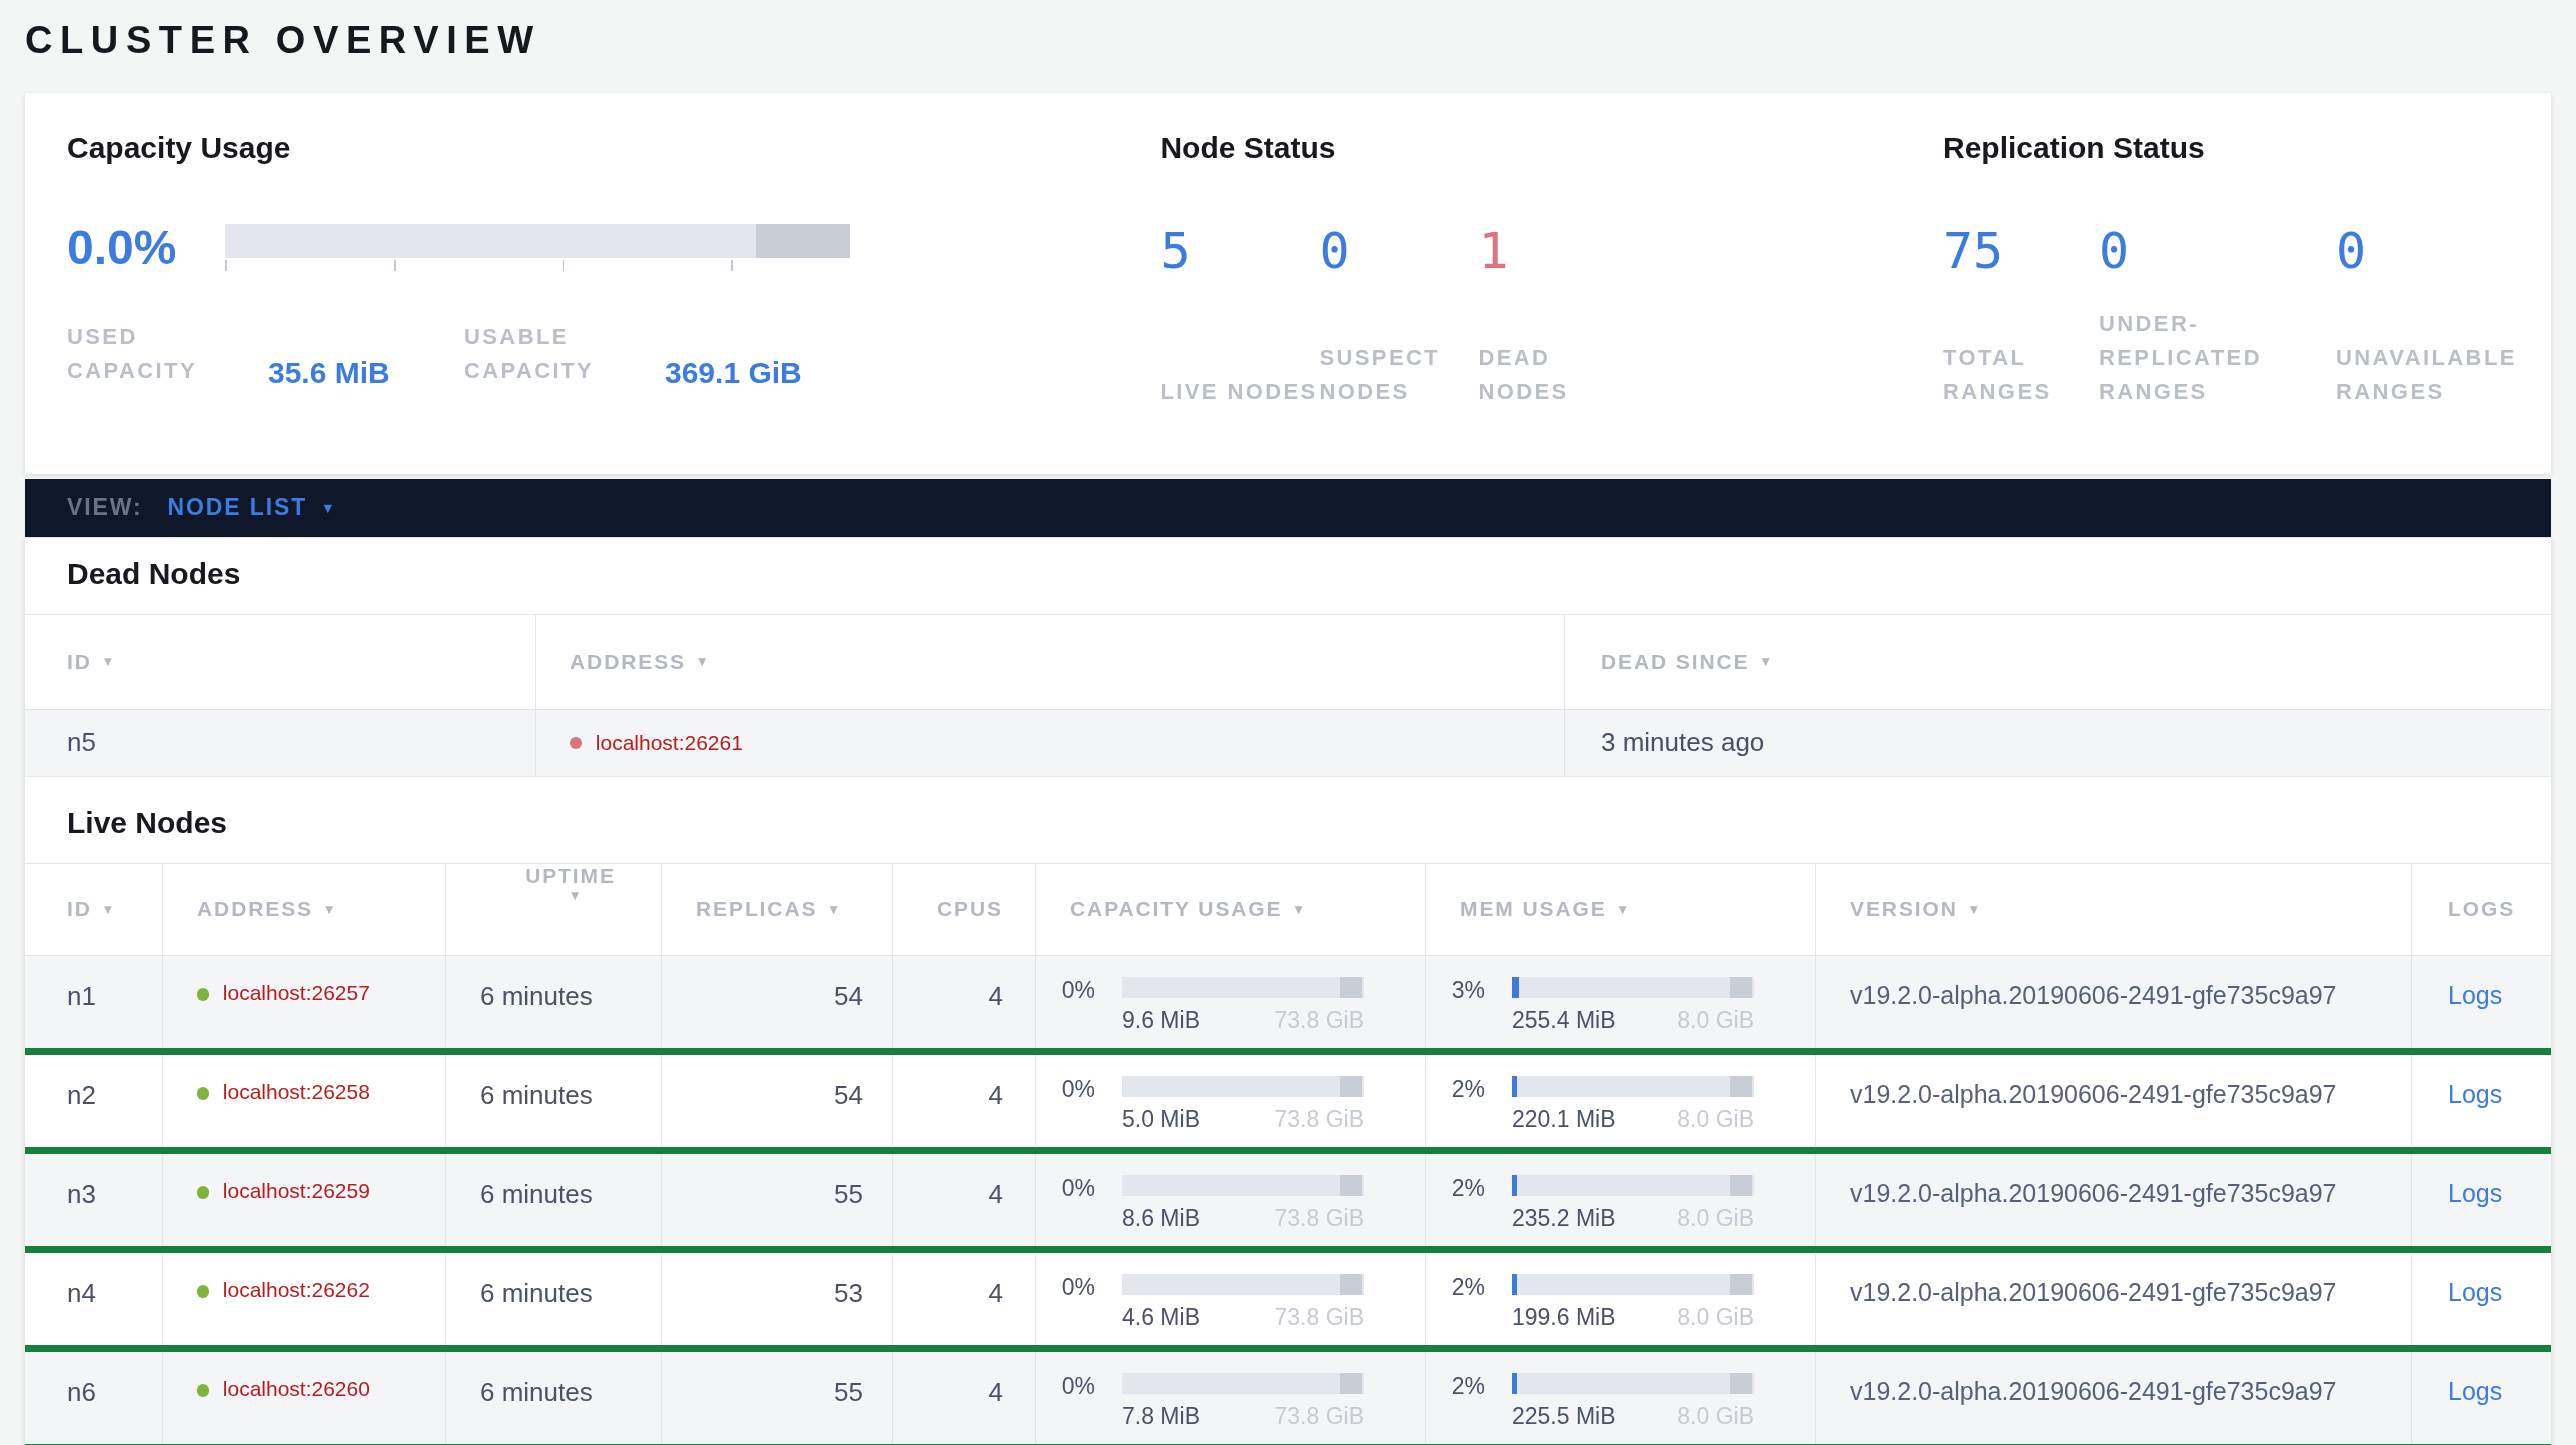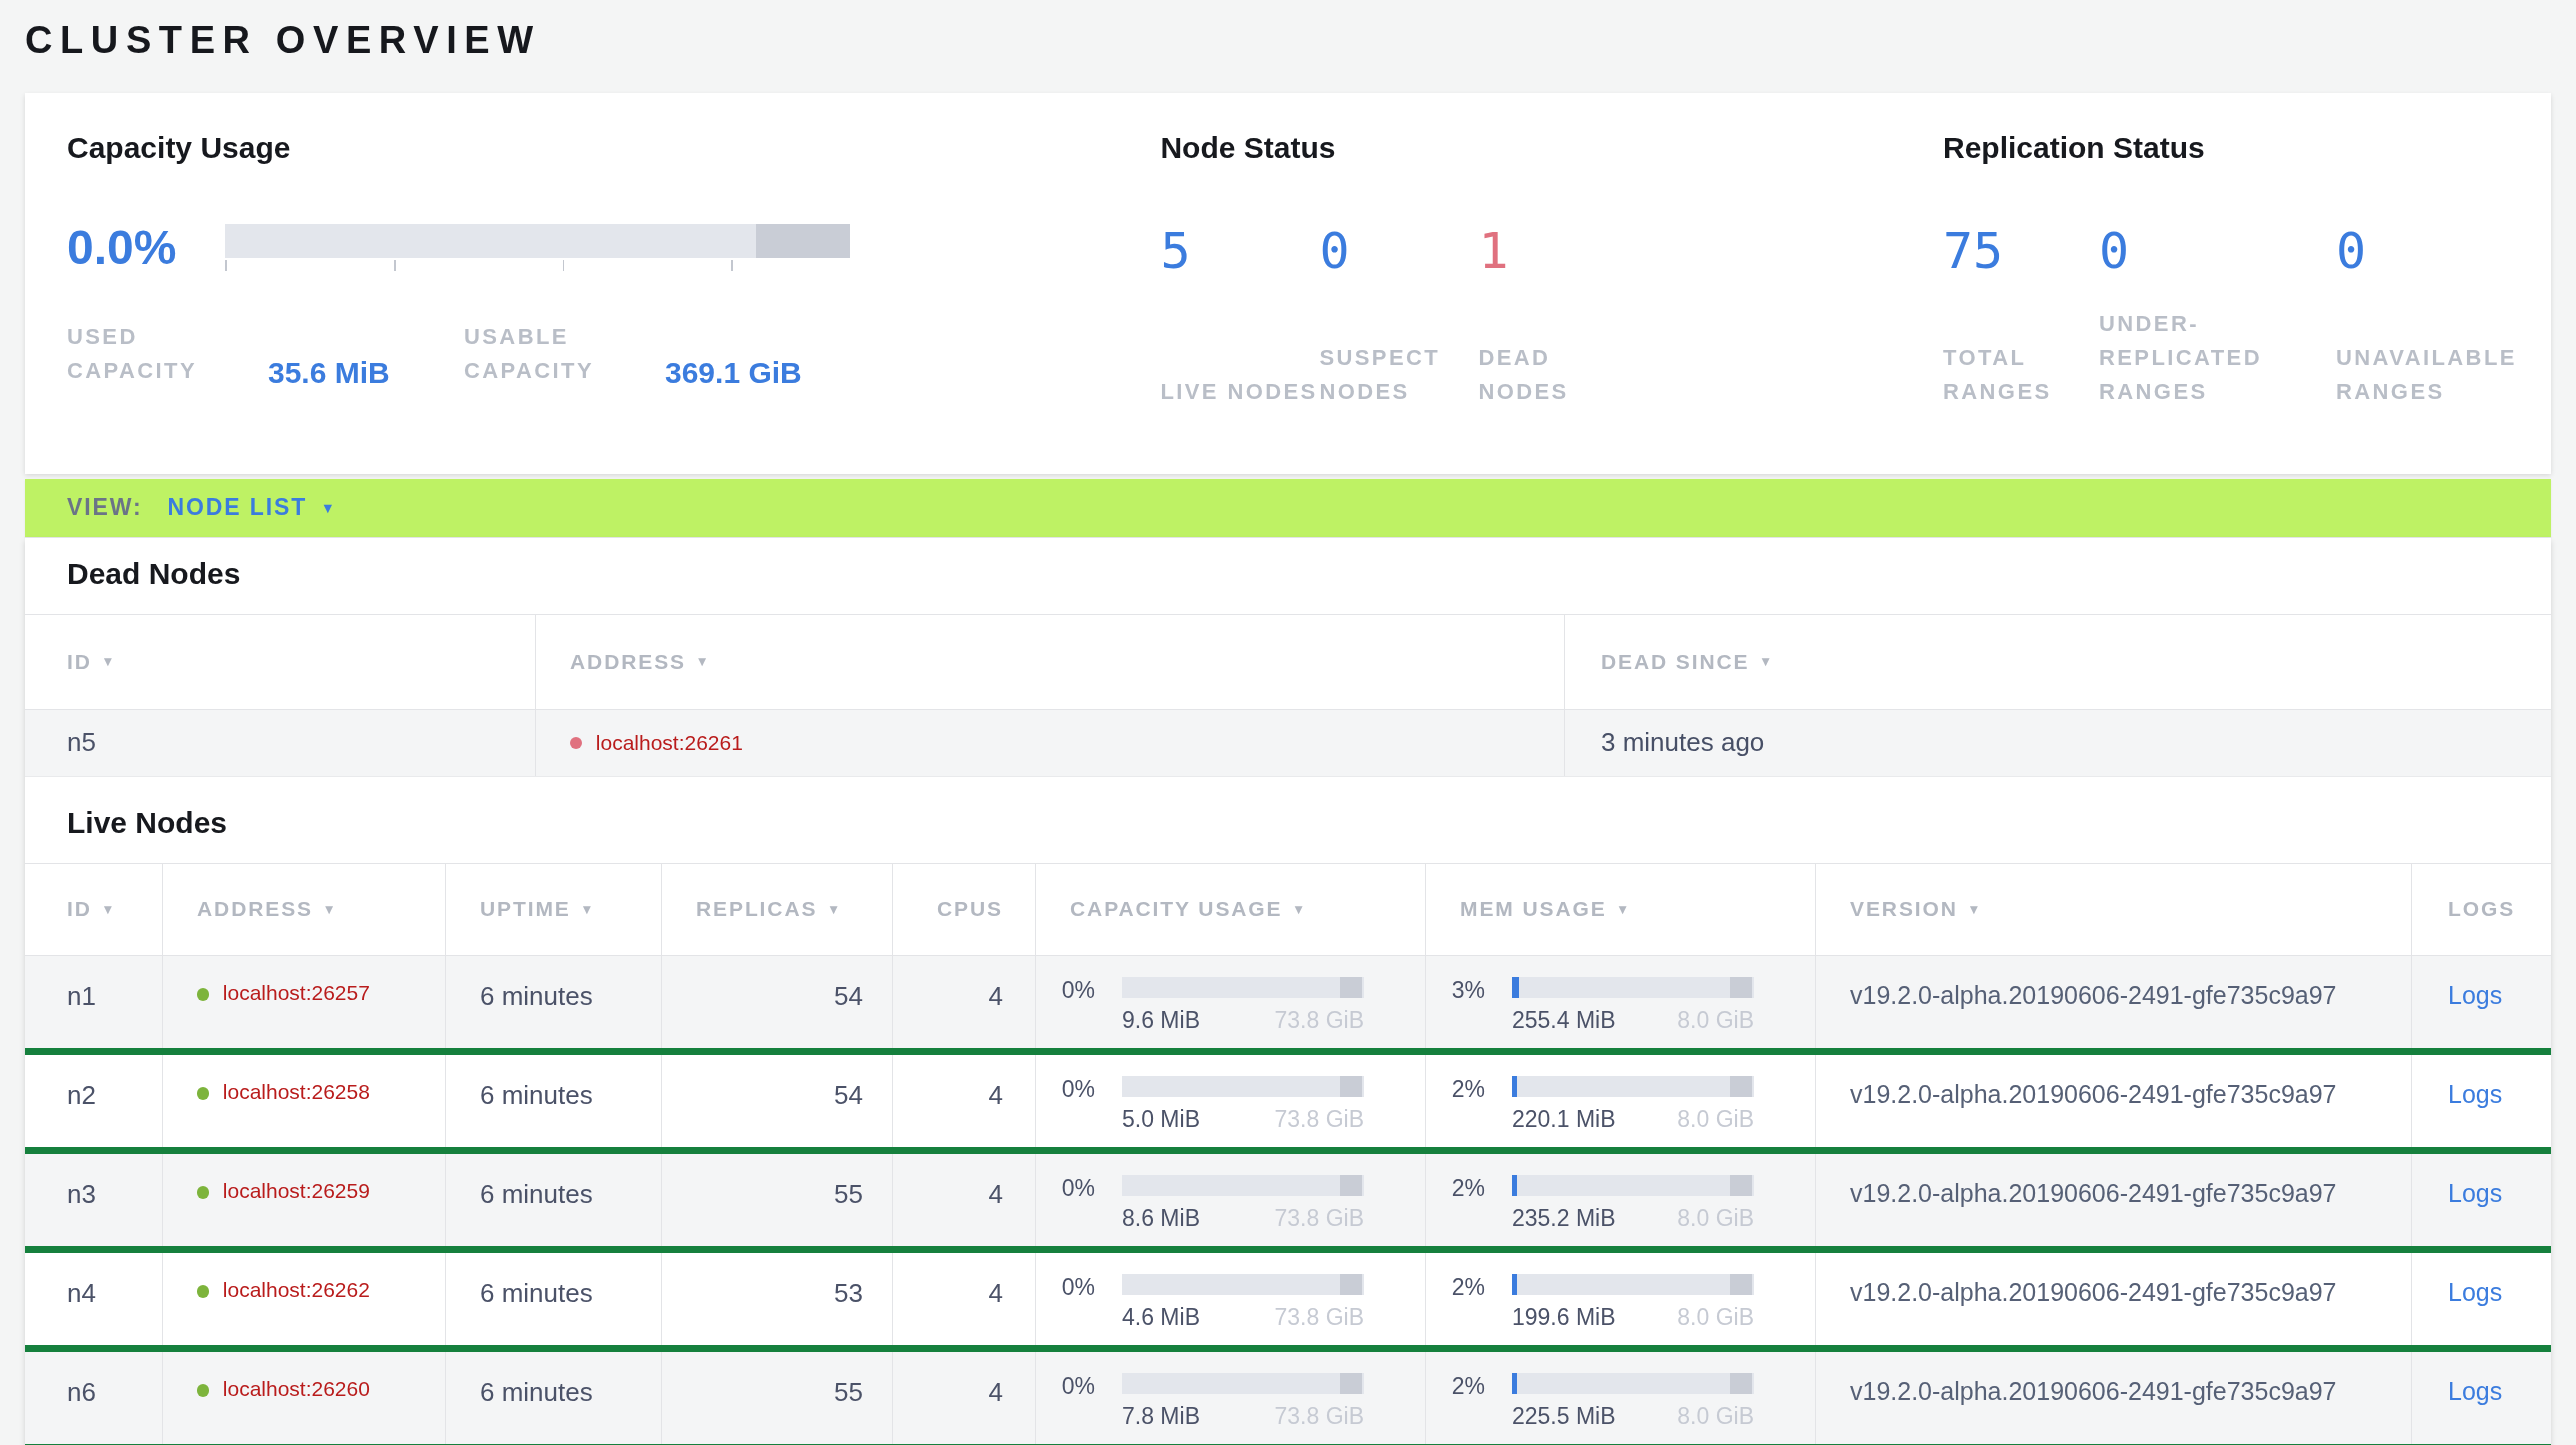--- a/index.html
+++ b/index.html
@@ -43,21 +43,21 @@
   }
   .stat-value{font-size:30px;font-weight:600;color:#3b7cde;margin-left:34px;margin-bottom:-1.9px;}
   .stats-row{display:flex;margin-top:61px;}
   .stat{display:flex;flex-direction:column;height:183px;box-sizing:border-box;}
   .stat-num{font-family:"DejaVu Sans Mono",monospace;font-size:50px;line-height:1;color:#3b7cde;}
   .stat-num.red{color:#e0717f;}
   .stat .stat-label{margin-top:auto;}
   .w167{width:159px;} .w163{width:156px;} .w248{width:237px;} .w225{width:215px;}
   
   .view-bar{
-    margin:4.8px 25px 0;height:59px;background:#bef264;
+    margin:4.8px 25px 0;height:59px;background:#0f172a;
     display:flex;align-items:center;padding-left:42px;box-sizing:border-box;
     border-bottom:1.9px solid #e6e7e9;box-shadow:0 1px 1.9px rgba(0,0,0,.07);
   }
   .view-label{font-size:23px;font-weight:600;letter-spacing:1.9px;color:#6b7487;}
   .view-value{
     display:flex;align-items:center;margin-left:25px;cursor:pointer;
     font-size:23px;font-weight:600;letter-spacing:1.9px;color:#3b7cde;
   }
   .caret{font-size:14.3px;margin-left:13.4px;color:#3b7cde;}
   
@@ -79,21 +79,21 @@
   .cell-text{font-size:26px;color:#4b5268;text-align:center;}
   .since-text{font-size:26px;color:#474f66;}
   .link{font-size:21px;color:#b91c1c;text-decoration:none;cursor:pointer;}
   .dot{width:12.4px;height:12.4px;border-radius:50%;display:inline-block;margin-right:13.4px;flex:none;}
   .dot.green{background:#7db43c;}
   .dot.red{background:#e0717f;}
   
   .lt-th{height:91px;}
   .lt-id{width:137px;padding-left:42px;}
   .lt-addr{width:283px;padding-left:34px;}
-  .lt-up{width:216px;padding-left:34px;}
+  .lt-up{width:216px;padding-left:34px;flex-direction:column;}
   .lt-rep{width:231px;}
   .lt-cpu{width:143px;}
   .lt-cap{width:390px;}
   .lt-mem{width:390px;}
   .lt-ver{width:596px;padding-left:34px;}
   .lt-log{flex:1;padding-left:36px;}
   .hc.lt-rep{padding-left:34px;}
   .hc.lt-cpu{justify-content:flex-end;padding-right:32px;}
   .hc.lt-cap,.hc.lt-mem{padding-left:34px;}
   .lt-row{display:flex;height:92px;border-bottom:7px solid #15803d;background:#fff;}

